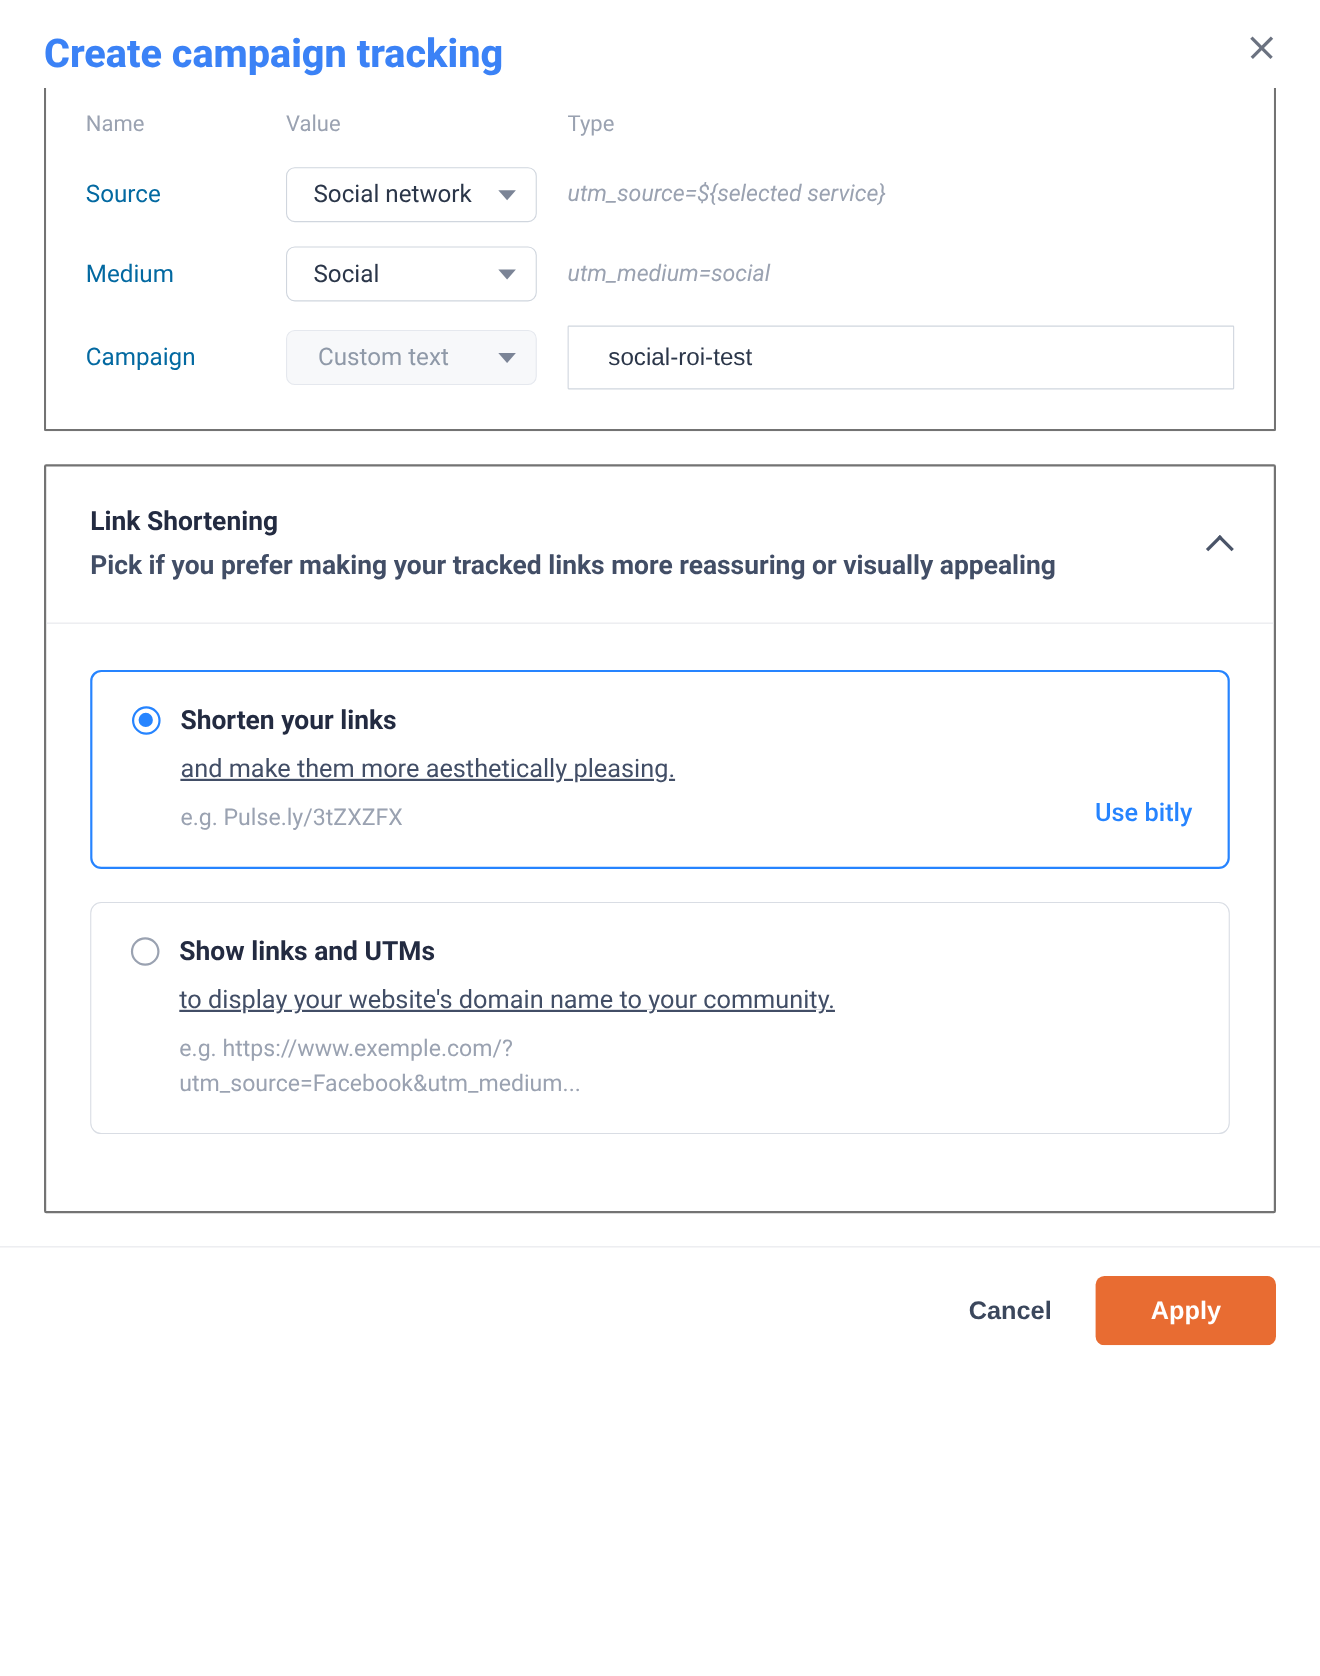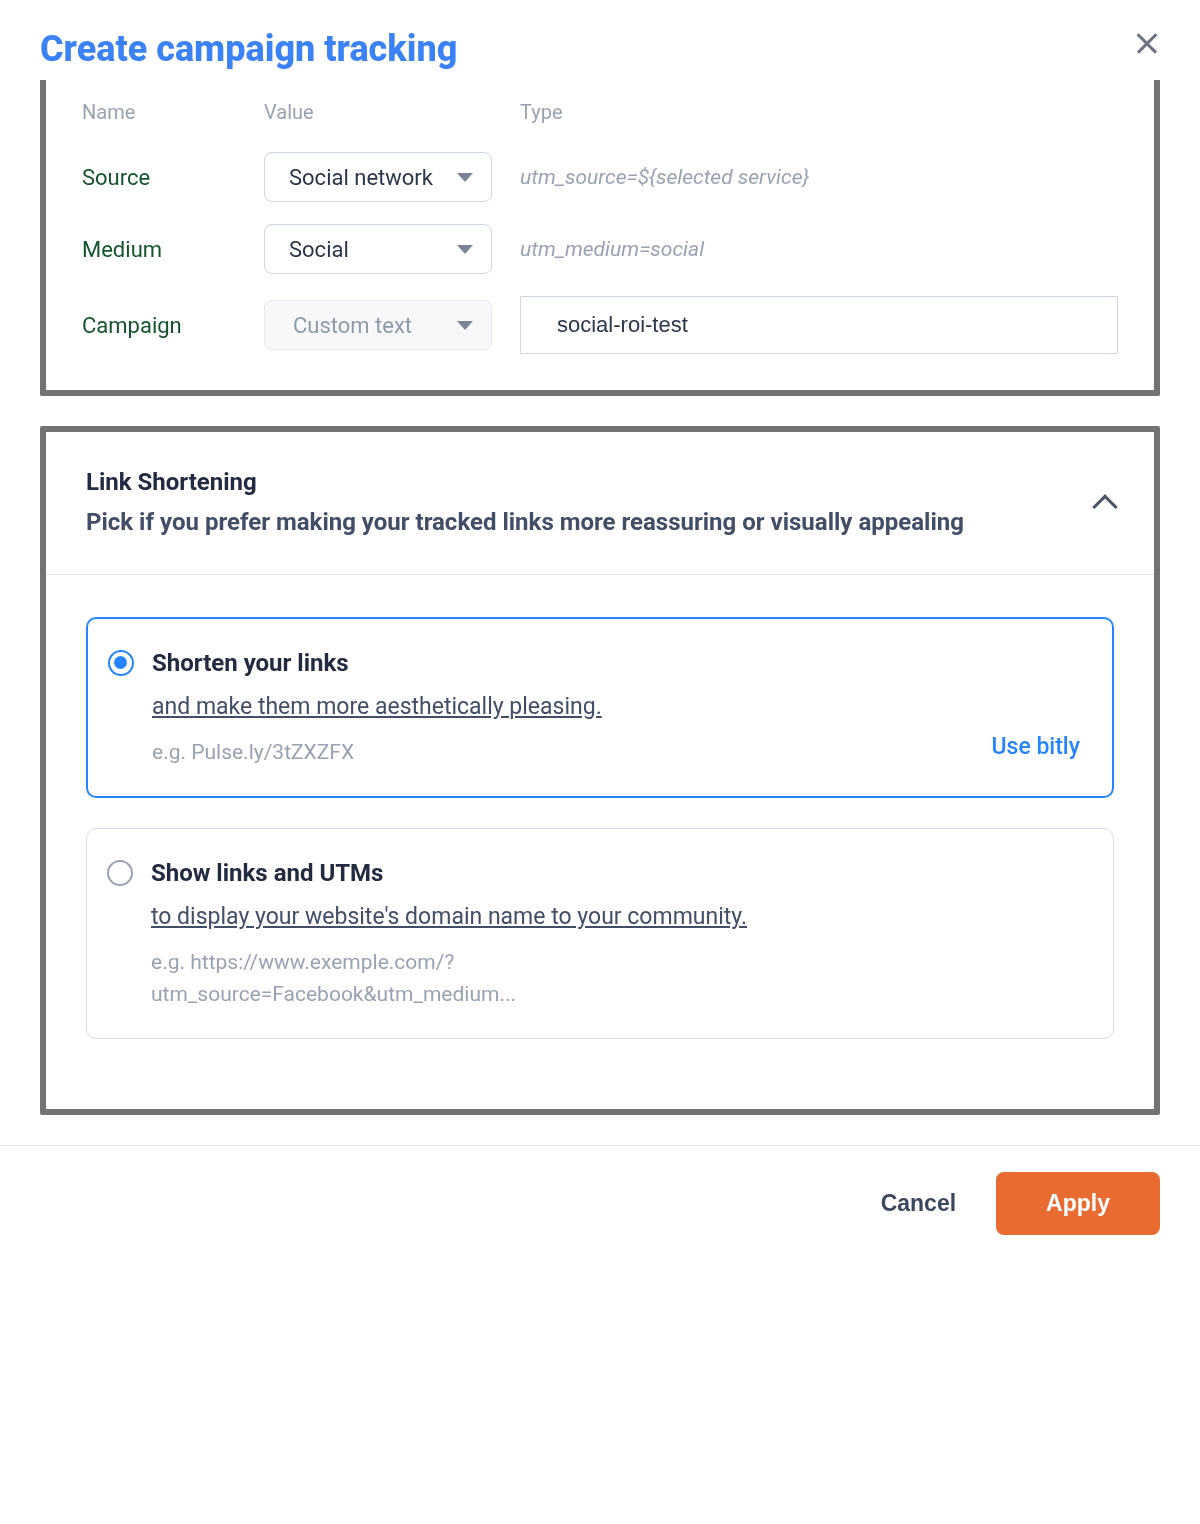--- a/index.html
+++ b/index.html
@@ -38,21 +38,21 @@
     left: 0;
     width: 26px;
     height: 2.5px;
     background: #6b7280;
   }
   .close-icon::before { transform: rotate(45deg); }
   .close-icon::after  { transform: rotate(-45deg); }
 
   .panel {
     margin: 0 40px 30px 40px;
-    border: 6px solid #737373;
+    border: 2px solid #737373;
     border-radius: 2px;
     background: #fff;
   }
 
   .tracking-panel {
     padding: 20px 36px 36px 36px;
     border-top: none;
     border-top-left-radius: 0;
     border-top-right-radius: 0;
   }
@@ -63,21 +63,21 @@
     column-gap: 0;
     align-items: center;
   }
   .col-header {
     color: #9aa2b1;
     font-size: 20px;
     font-weight: 400;
     padding-bottom: 6px;
   }
   .row-label {
-    color: #14532d;
+    color: #0369a1;
     font-size: 22px;
   }
   .select-box {
     display: flex;
     align-items: center;
     justify-content: space-between;
     border: 1px solid #d0d6de;
     border-radius: 8px;
     height: 50px;
     padding: 0 18px 0 24px;
@@ -149,21 +149,21 @@
     flex-shrink: 0;
     cursor: pointer;
   }
 
   .options-area {
     padding: 42px 40px 40px 40px;
   }
   .option-card {
     border: 1px solid #d9dde4;
     border-radius: 10px;
-    padding: 30px 32px 28px 20px;
+    padding: 30px 32px 28px 36px;
     position: relative;
     margin-bottom: 30px;
     cursor: pointer;
   }
   .option-card.selected {
     border: 2.5px solid #2684ff;
   }
   .opt-row {
     display: flex;
     align-items: center;

